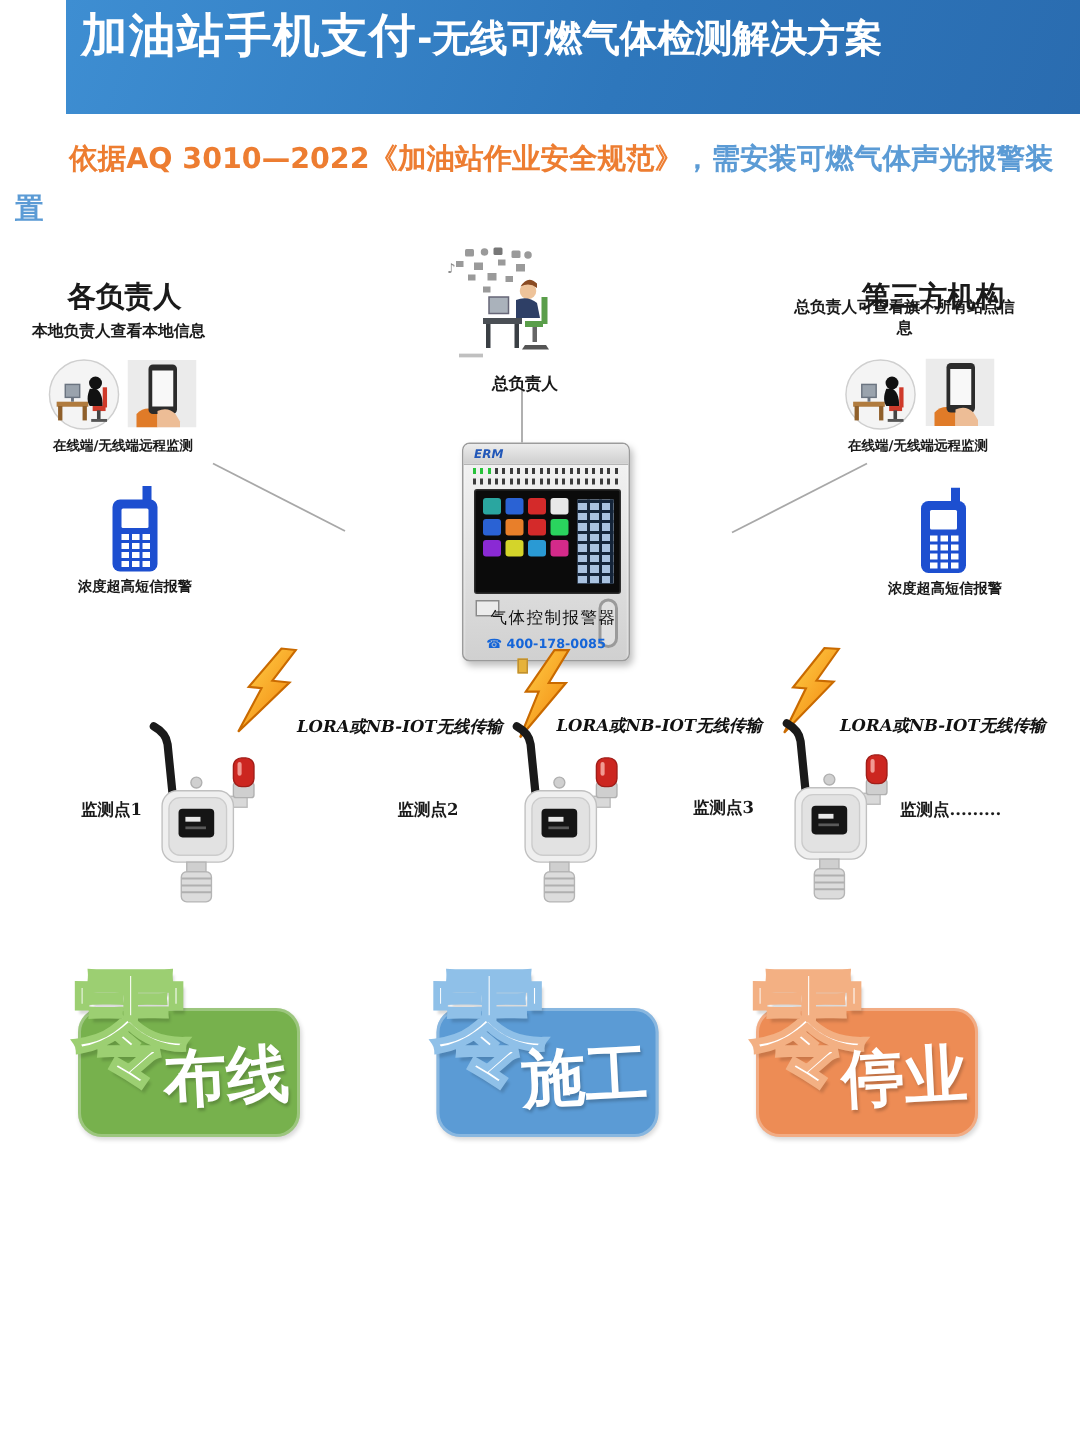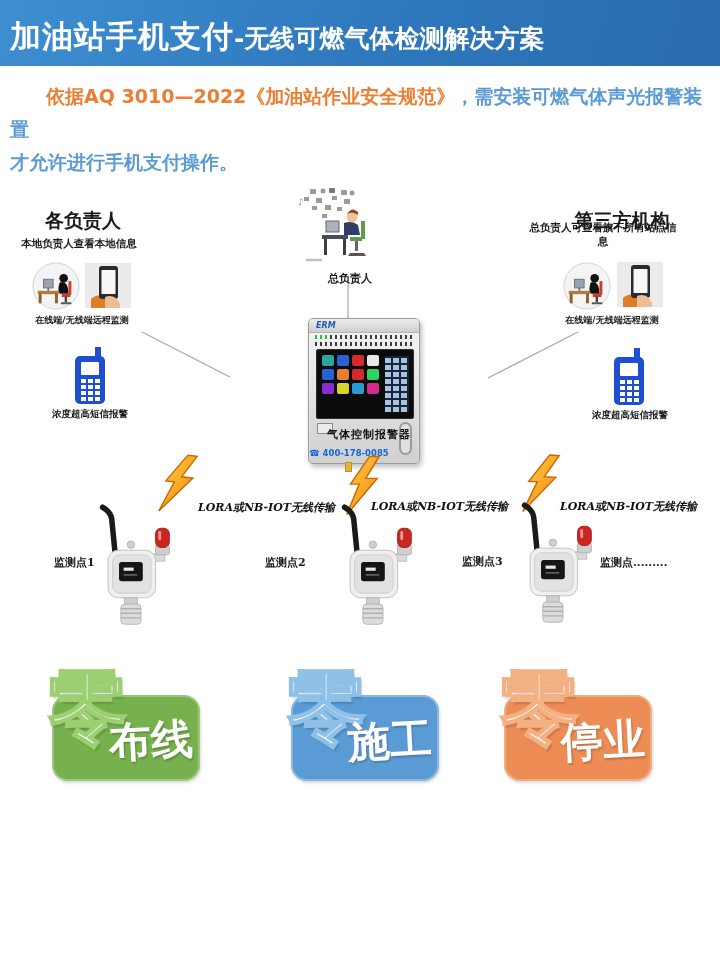--- a/index.html
+++ b/index.html
@@ -4,22 +4,23 @@
 <style>
   * { margin:0; padding:0; box-sizing:border-box; }
   html,body { background:#fff; }
   .page {
     position:relative; width:720px; height:964px; background:#ffffff;
     overflow:hidden; font-family:"DejaVu Sans", sans-serif;
   }
 
   
   .header {
-    height:66px; padding:19px 10px 0;
+    height:76px; padding:7px 10px 0;
     background:linear-gradient(110deg,#3e8ed2 0%,#2e77bc 55%,#2a6cb0 100%);
+    margin-left:44px;
   }
   .header-title { color:#fff; font-weight:bold; white-space:nowrap; line-height:1.12; }
   .header-title .t1 { font-size:31px; letter-spacing:1px; }
   .header-title .t2 { font-size:25px; }
   .header-sub { color:#d9e9f8; font-size:14px; margin-top:6px; letter-spacing:.2px; }
 
   
   .notice {
     margin:14px 10px 0; font-size:19px; font-weight:bold; line-height:33px;
     text-indent:1.9em;
@@ -91,23 +92,23 @@
   .screen-icons span:nth-child(11){background:#2a9ad4;} .screen-icons span:nth-child(12){background:#d42a8a;}
   .screen-keypad { position:absolute; right:4px; top:6px; width:24px; height:56px;
     background-color:#a9c2e0;
     background-image:repeating-linear-gradient(0deg,transparent 0 5px,#15253a 5px 7px),
                      repeating-linear-gradient(90deg,transparent 0 6px,#15253a 6px 8px); }
   .device-chip { position:absolute; left:8px; top:104px; width:16px; height:11px;
     background:#ececec; border:1px solid #8a8a8a; }
   .device-handle { position:absolute; right:7px; top:103px; width:13px; height:33px;
     border:2px solid #9a9a9a; border-radius:7px; background:#e0e0e0; }
   .device-name { position:absolute; left:10px; right:0; top:108px; text-align:center;
-    font-family:"DejaVu Serif",serif; font-weight:bold; font-size:11px; color:#111;
+    font-family:"DejaVu Serif",serif; font-weight:normal; font-size:11px; color:#111;
     letter-spacing:1px; }
-  .device-phone { position:absolute; left:0; right:0; top:129px; text-align:left;
+  .device-phone { position:absolute; left:0; right:0; top:129px; text-align:center;
     font-size:8.5px; font-weight:bold; color:#1565d8; }
   .device-stub { position:absolute; left:36px; bottom:-9px; width:7px; height:10px;
     background:#e6b23a; border:1px solid #c09030; }
 
   
   .bolt1 { left:156px; top:272px; transform:rotate(6deg); }
   .bolt2 { left:341px; top:274px; }
   .bolt3 { left:519px; top:272px; transform:rotate(4deg); }
   .wl { font-size:11px; font-weight:bold; font-style:italic; white-space:nowrap;
         font-family:"DejaVu Serif",serif; color:#111;margin-top:28px; }
@@ -145,21 +146,21 @@
 
 <div class="page">
 
   <div class="header">
     <div class="header-title">
       <span class="t1">加油站手机支付</span><span class="t2">-无线可燃气体检测解决方案</span>
     </div>
   </div>
 
   <div class="notice">
-    <span class="hl">依据AQ 3010—2022《加油站作业安全规范》</span><span class="rest">，需安装可燃气体声光报警装置</span><span class="rest2">才允许进行手机支付操作。</span>
+    <span class="hl">依据AQ 3010—2022《加油站作业安全规范》</span><span class="rest">，需安装可燃气体声光报警装置</span>
   </div>
 
 
   <div class="diagram">
 
     <svg class="links" width="720" height="476">
       <line x1="142" y1="151" x2="230" y2="196" stroke="#a8a8a8" stroke-width="1.2"></line>
       <line x1="578" y1="151" x2="488" y2="197" stroke="#a8a8a8" stroke-width="1.2"></line>
       <line x1="348" y1="99" x2="348" y2="137" stroke="#a8a8a8" stroke-width="1.2"></line>
       <line x1="306" y1="79" x2="322" y2="79" stroke="#c0c0c0" stroke-width="2.5"></line>

